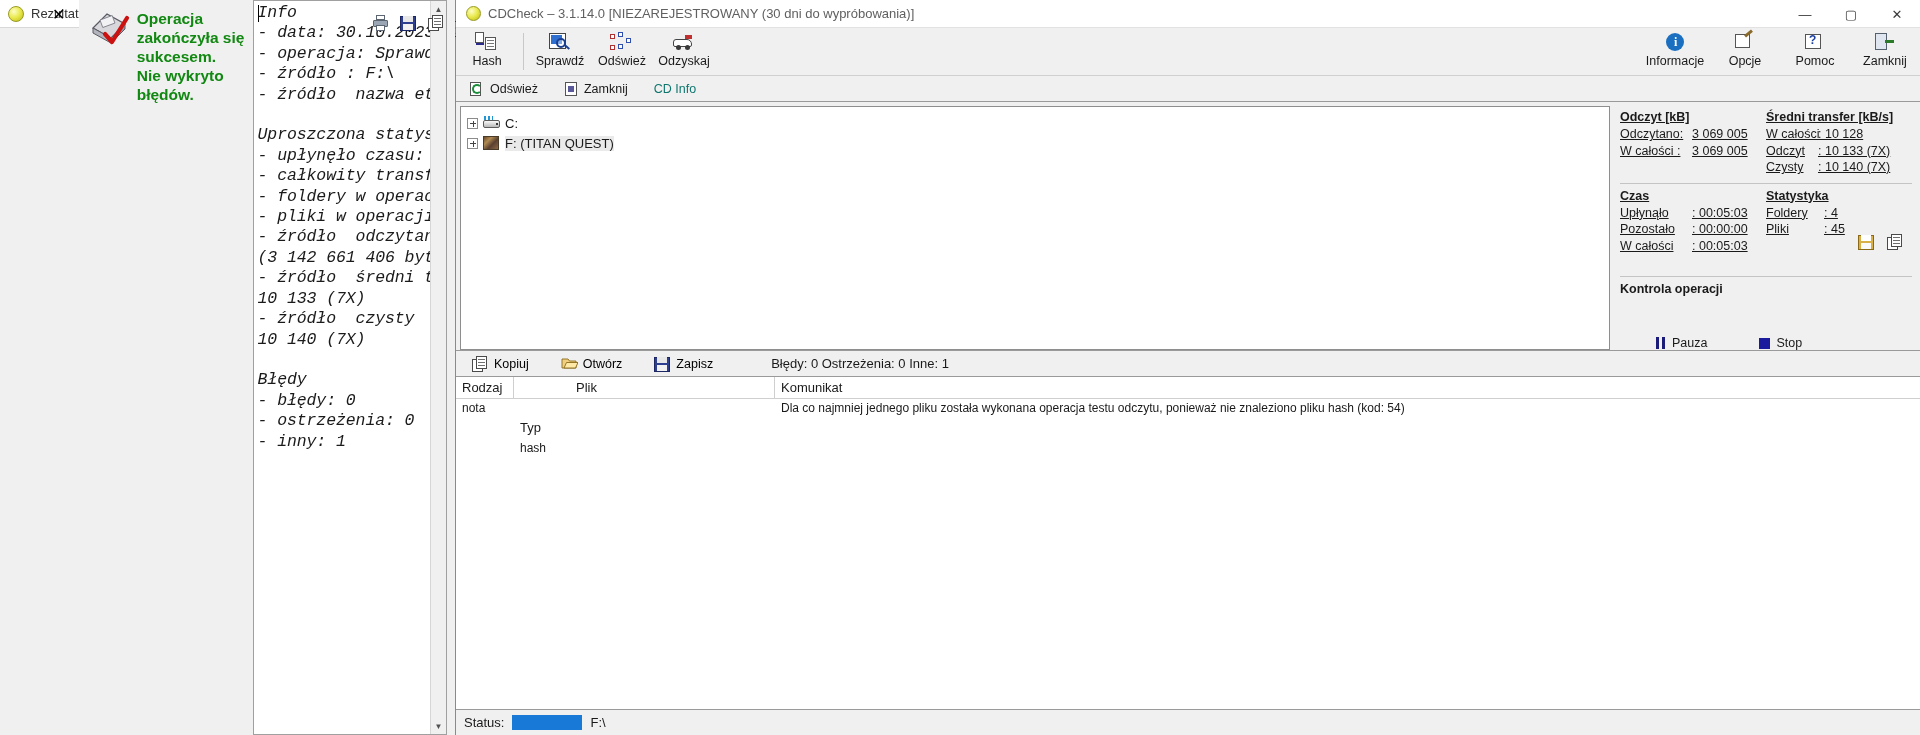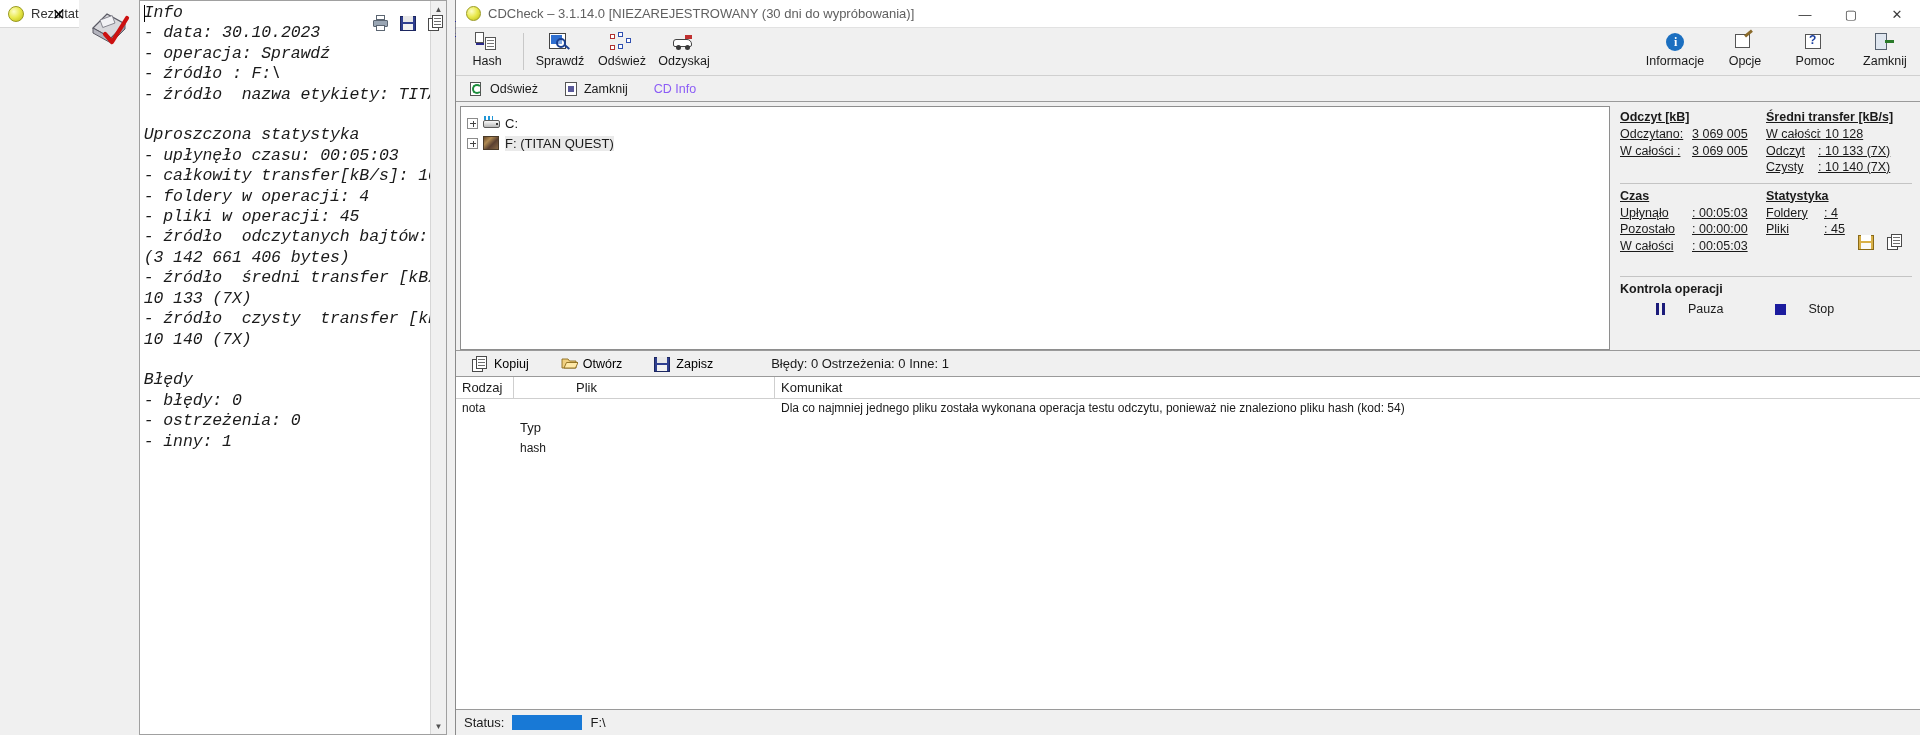--- a/index.html
+++ b/index.html
@@ -189,21 +189,21 @@
 
   
   .rw-toolbar2 {
     height: 26px; background: #f0f0f0;
     display: flex; align-items: center;
     border-bottom: 1px solid #9a9a9a;
     padding-left: 14px; gap: 0;
   }
   .tb2-btn { display: flex; align-items: center; gap: 5px; margin-right: 26px; cursor: pointer; }
   .tb2-lab { font-size: 12.5px; color: #1a1a1a; }
-  .tb2-lab.disabled { color: #8b5cf6; }
+  .tb2-lab.disabled { color: #0f766e; }
   .tb2-ico { width: 15px; height: 14px; position: relative; }
   .ic-refresh .pg{position:absolute;left:0;top:0;width:11px;height:14px;background:#fff;border:1px solid #555;}
   .ic-refresh .ar{position:absolute;left:2px;top:2px;width:10px;height:10px;border:2px solid #1e8e3e;border-radius:50%;border-right-color:transparent;}
   .ic-closed .pg{position:absolute;left:1px;top:0;width:12px;height:14px;background:#fff;border:1px solid #555;}
   .ic-closed .d{position:absolute;left:4px;top:4px;width:6px;height:6px;background:#5a5a9a;}
 
   
   .rw-middle { display: flex; height: 248px; background: #f0f0f0; }
   .rw-tree {
     flex: 1 1 auto; margin: 4px 0 0 4px;
@@ -239,21 +239,21 @@
   }
   .st-block { display: flex; }
   .st-col { width: 148px; text-decoration: underline; }
   .st-head { font-weight: bold; font-size: 12.5px; margin-bottom: 2px; }
   .st-line { display: flex; line-height: 16.5px; white-space: nowrap; }
   .st-k { display: inline-block; }
   .st-v { display: inline-block; }
   .st-hr { height: 1px; background: #c4c4c4; margin: 7px 0 5px 0; }
   .st-icons { position: absolute; right: 14px; top: 128px; display: flex; gap: 12px; }
   .ctrl-row { display: flex; align-items: center; padding-left: 36px; margin-top: 6px; }
-  .ctrl-btn { display: flex; align-items: center; gap: 22px; cursor: pointer; margin-right: 52px; }
+  .ctrl-btn { display: flex; align-items: center; gap: 6px; cursor: pointer; margin-right: 52px; margin-top: 34px; }
   .pause-ico { width: 10px; height: 12px; position: relative; }
   .pause-ico span { position: absolute; top: 0; width: 3px; height: 12px; background: #1b1b7a; }
   .pause-ico span:nth-child(1){ left: 0; }
   .pause-ico span:nth-child(2){ left: 6px; }
   .stop-ico { width: 11px; height: 11px; background: #1b1b9e; }
 
   
   .rw-logbar {
     height: 26px; display: flex; align-items: center;
     padding-left: 16px; border-top: 1px solid #9a9a9a; background: #f0f0f0;
@@ -298,20 +298,24 @@
         <svg width="42" height="40" viewBox="0 0 42 40">
           <g transform="translate(2,4)">
             <polygon points="2,16 16,2 34,12 20,26" fill="#d8d8dc" stroke="#5a5a64" stroke-width="1.2"></polygon>
             <polygon points="2,16 20,26 20,31 2,21" fill="#b4b4be" stroke="#5a5a64" stroke-width="1"></polygon>
             <polygon points="20,26 34,12 34,17 20,31" fill="#9a9aa6" stroke="#5a5a64" stroke-width="1"></polygon>
             <rect x="9" y="8" width="13" height="8" transform="rotate(-20 9 8)" fill="#f2f2f5" stroke="#7a7a84" stroke-width="0.8"></rect>
             <path d="M14,22 L21,30 L36,6" stroke="#cc1111" stroke-width="4.2" fill="none" stroke-linecap="round" stroke-linejoin="round"></path>
           </g>
         </svg>
       </div>
+      <div class="lw-banner-text">
+        <div>Operacja zakończyła się sukcesem.</div>
+        <div>Nie wykryto błędów.</div>
+      </div>
     </div>
 
     <div class="lw-textarea-wrap">
       <div class="lw-caret"></div>
       <div class="lw-text">Info
 - data: 30.10.2023
 - operacja: Sprawdź
 - źródło : F:\
 - źródło  nazwa etykiety: TITAN QUEST
 

